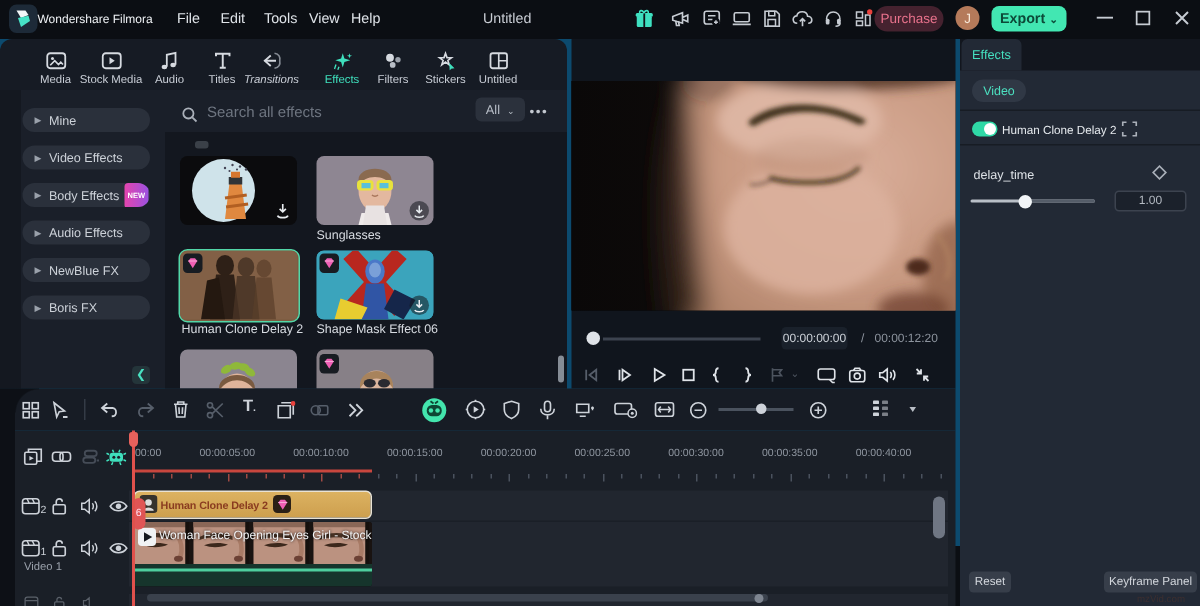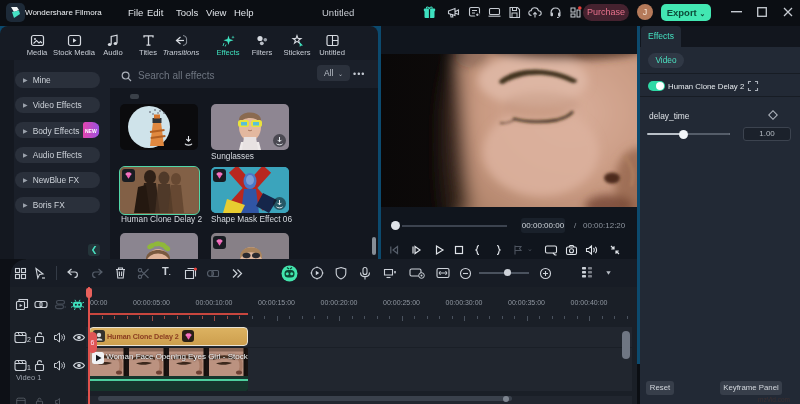--- a/index.html
+++ b/index.html
@@ -77,21 +77,21 @@
 <body>
 <div id="app">
   <div id="titlebar">
     <div id="logo">
         <svg width="19" height="19" viewBox="0 0 19 19">
           <path d="M5 4 L11 4 L13 7 L8 9 Z" fill="#f2f6f8"></path>
           <path d="M6 9 L13 7.5 L14 11 L8 15 Z" fill="#46e2c6"></path>
         </svg>
       </div>
     <span class="menu" style="left:25px; font-size:8px; top:8px; color:#eef1f4;">Wondershare Filmora</span>
-    <span class="menu" style="left:118px;margin-left:10px;">File</span>
+    <span class="menu" style="left:118px;">File</span>
     <span class="menu" style="left:147px;">Edit</span>
     <span class="menu" style="left:176px;">Tools</span>
     <span class="menu" style="left:206px;">View</span>
     <span class="menu" style="left:234px;">Help</span>
     <span class="menu" style="left:322px; color:#c9cdd4;">Untitled</span>
     <svg class="tico" style="left:423px;" width="13" height="13" viewBox="0 0 13 13">
         <rect x="1.5" y="4.5" width="10" height="7.5" rx="1" fill="#3ee0c0"></rect>
         <rect x="0.8" y="2.6" width="11.4" height="2.6" rx="1" fill="#3ee0c0"></rect>
         <rect x="5.9" y="1" width="1.2" height="11.5" fill="#10141a"></rect>
         <path d="M3.5 2.6 C3 1 5 .2 6.3 2.4 C7.6 .2 9.6 1 9.1 2.6" stroke="#3ee0c0" fill="none" stroke-width="1.1"></path>
@@ -481,21 +481,21 @@
       </svg>
     <span style="position:absolute;left:9px;top:85px;font-size:8.4px;color:#dde1e6;">delay_time</span>
     <svg style="position:absolute;left:128px;top:84px;" width="10" height="10" viewBox="0 0 10 10">
         <rect x="2" y="2" width="6" height="6" transform="rotate(45 5 5)" stroke="#aab0b9" fill="none" stroke-width="1.1"></rect>
       </svg>
     <div style="position:absolute;left:7px;top:107px;width:83px;height:2px;background:#b9bfc7;border-radius:1px;"></div>
     <div style="position:absolute;left:43px;top:107px;width:47px;height:2px;background:#555d69;border-radius:1px;"></div>
     <div style="position:absolute;left:39px;top:103.5px;width:9px;height:9px;border-radius:50%;background:#f2f5f8;"></div>
     <div style="position:absolute;left:103px;top:101px;width:48px;height:14px;background:#1b212b;border:1px solid #3c434f;border-radius:3px;font-size:8px;color:#b4bac2;line-height:12px;text-align:center;">1.00</div>
     <div class="rbtn" style="left:6px;top:355px;width:28px;height:14px;line-height:14px;">Reset</div>
-    <div class="rbtn" style="left:80px;top:355px;width:62px;height:14px;line-height:14px;">Keyframe Panel</div>
+    <div class="rbtn" style="left:96px;top:355px;width:62px;height:14px;line-height:14px;">Keyframe Panel</div>
     <span style="position:absolute;left:118px;top:370px;font-size:6.5px;color:#3c2f30;">mzVid.com</span>
   </div>
   <div id="ttoolbar">
     <svg style="position:absolute;left:14px;top:8px;" width="13" height="13" viewBox="0 0 13 13">
         <g stroke="#cdd2d9" fill="none" stroke-width="1.1">
           <rect x="1.5" y="1.5" width="4" height="4"></rect>
           <rect x="7.5" y="1.5" width="4" height="4"></rect>
           <rect x="1.5" y="7.5" width="4" height="4"></rect>
           <rect x="7.5" y="7.5" width="4" height="4"></rect>
         </g>

